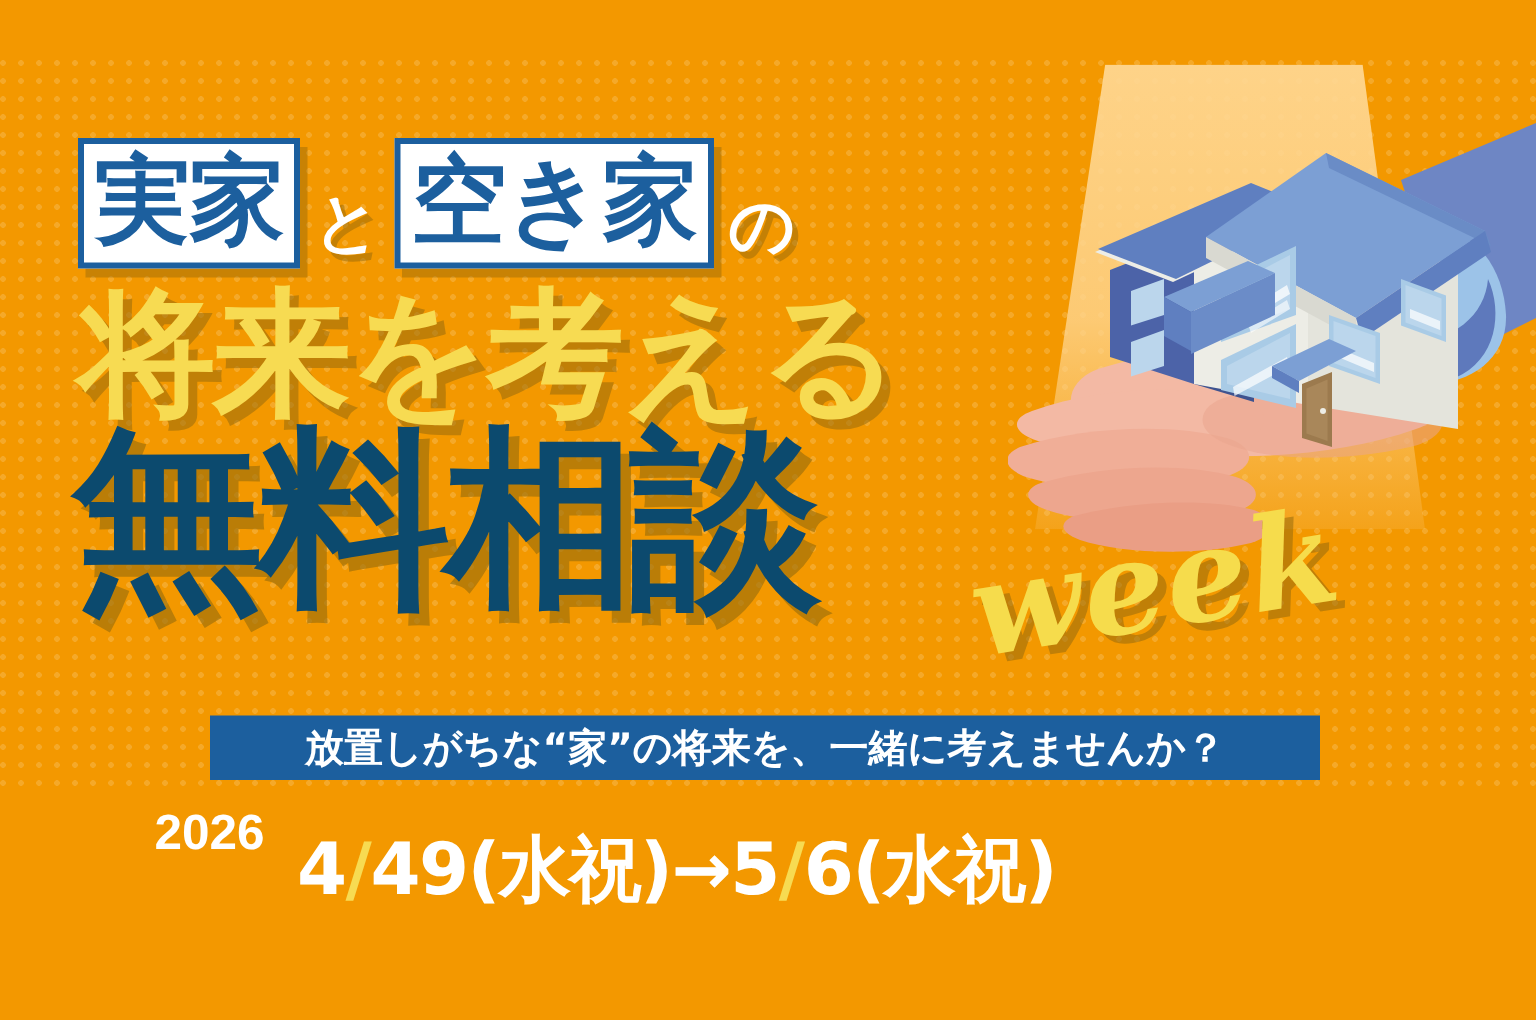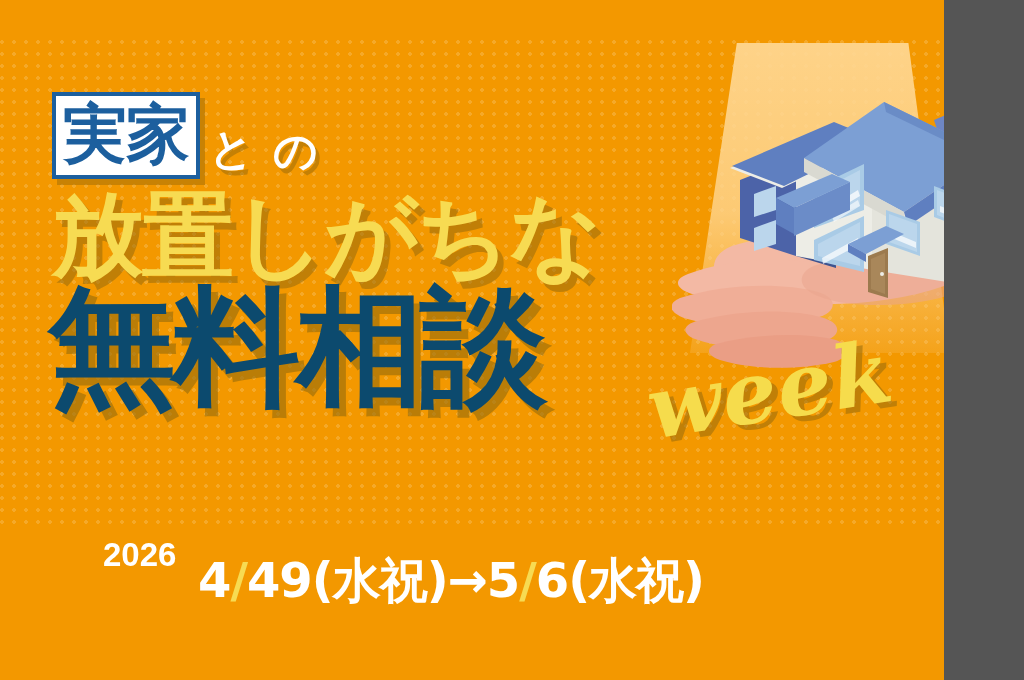--- a/index.html
+++ b/index.html
@@ -2,21 +2,21 @@
 <html><head>
 <meta charset="utf-8">
 <style>
   html, body {
     margin: 0;
     padding: 0;
     background: #555;
   }
   #poster {
     position: relative;
-    width: 944px;
+    width: 1024px;
     height: 680px;
     overflow: hidden;
     background: #F39800;
     font-family: "Liberation Sans", "DejaVu Sans", sans-serif;
     user-select: none;
   }
 
   
   .bg-base {
     position: absolute;
@@ -299,30 +299,34 @@
         <circle cx="210" cy="214" r="2" fill="#EDEDE6"></circle>
       </g>
     </svg>
   </div>
 
   <div class="headline">
 
     <div class="line1">
       <span class="boxword">実家</span>
       <span class="kana-join">と</span>
+      <span class="boxword">空き家</span>
       <span class="kana-tail">の</span>
     </div>
 
-    <div class="line2">放置しがちな</div>
+    <div class="line2">将来を考える</div>
 
     <div class="line3">無料相談</div>
 
     <div class="week-script">week</div>
   </div>
 
+  <div class="subtitle-bar">
+    <span class="subtitle-text">放置しがちな“家”の将来を、一緒に考えませんか？</span>
+  </div>
 
   <div class="date-row">
     <span class="year">2026</span>
     <span class="date-main">
       <span>4</span><span class="slash">/</span><span>49</span><span>(水祝)</span><span>→</span><span>5</span><span class="slash">/</span><span>6</span><span>(水祝)</span>
     </span>
   </div>
 
 
 </div>

